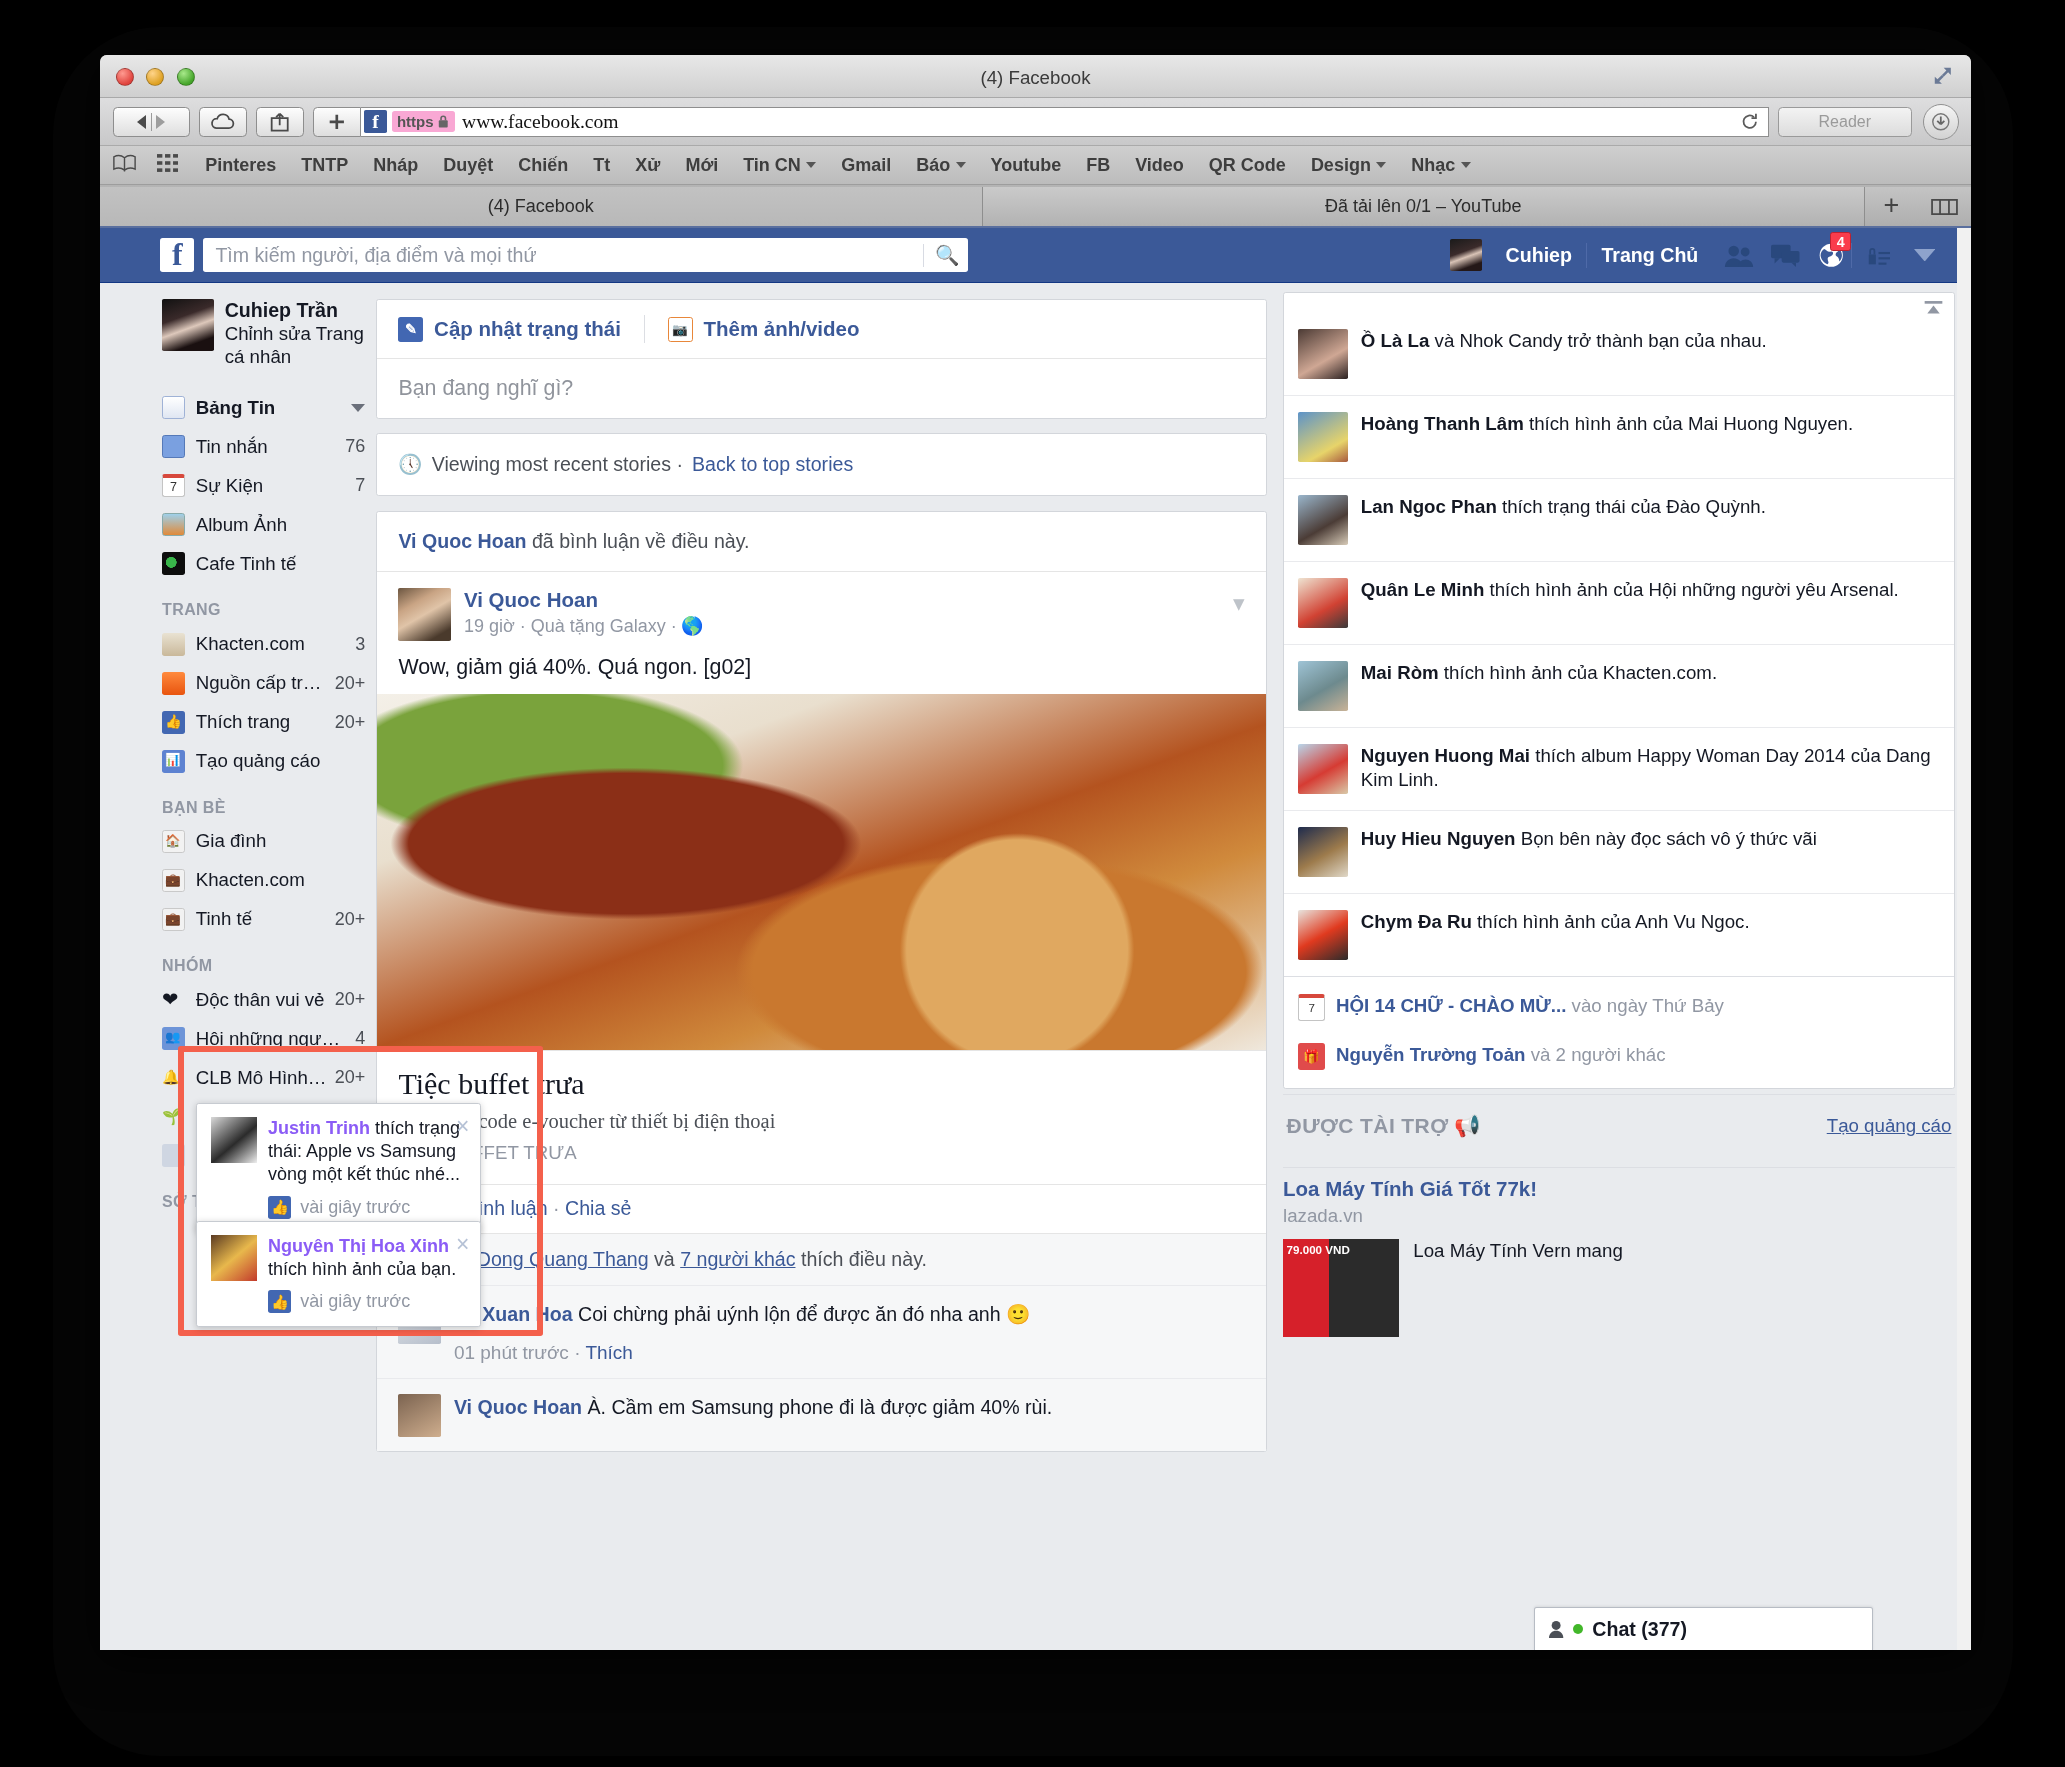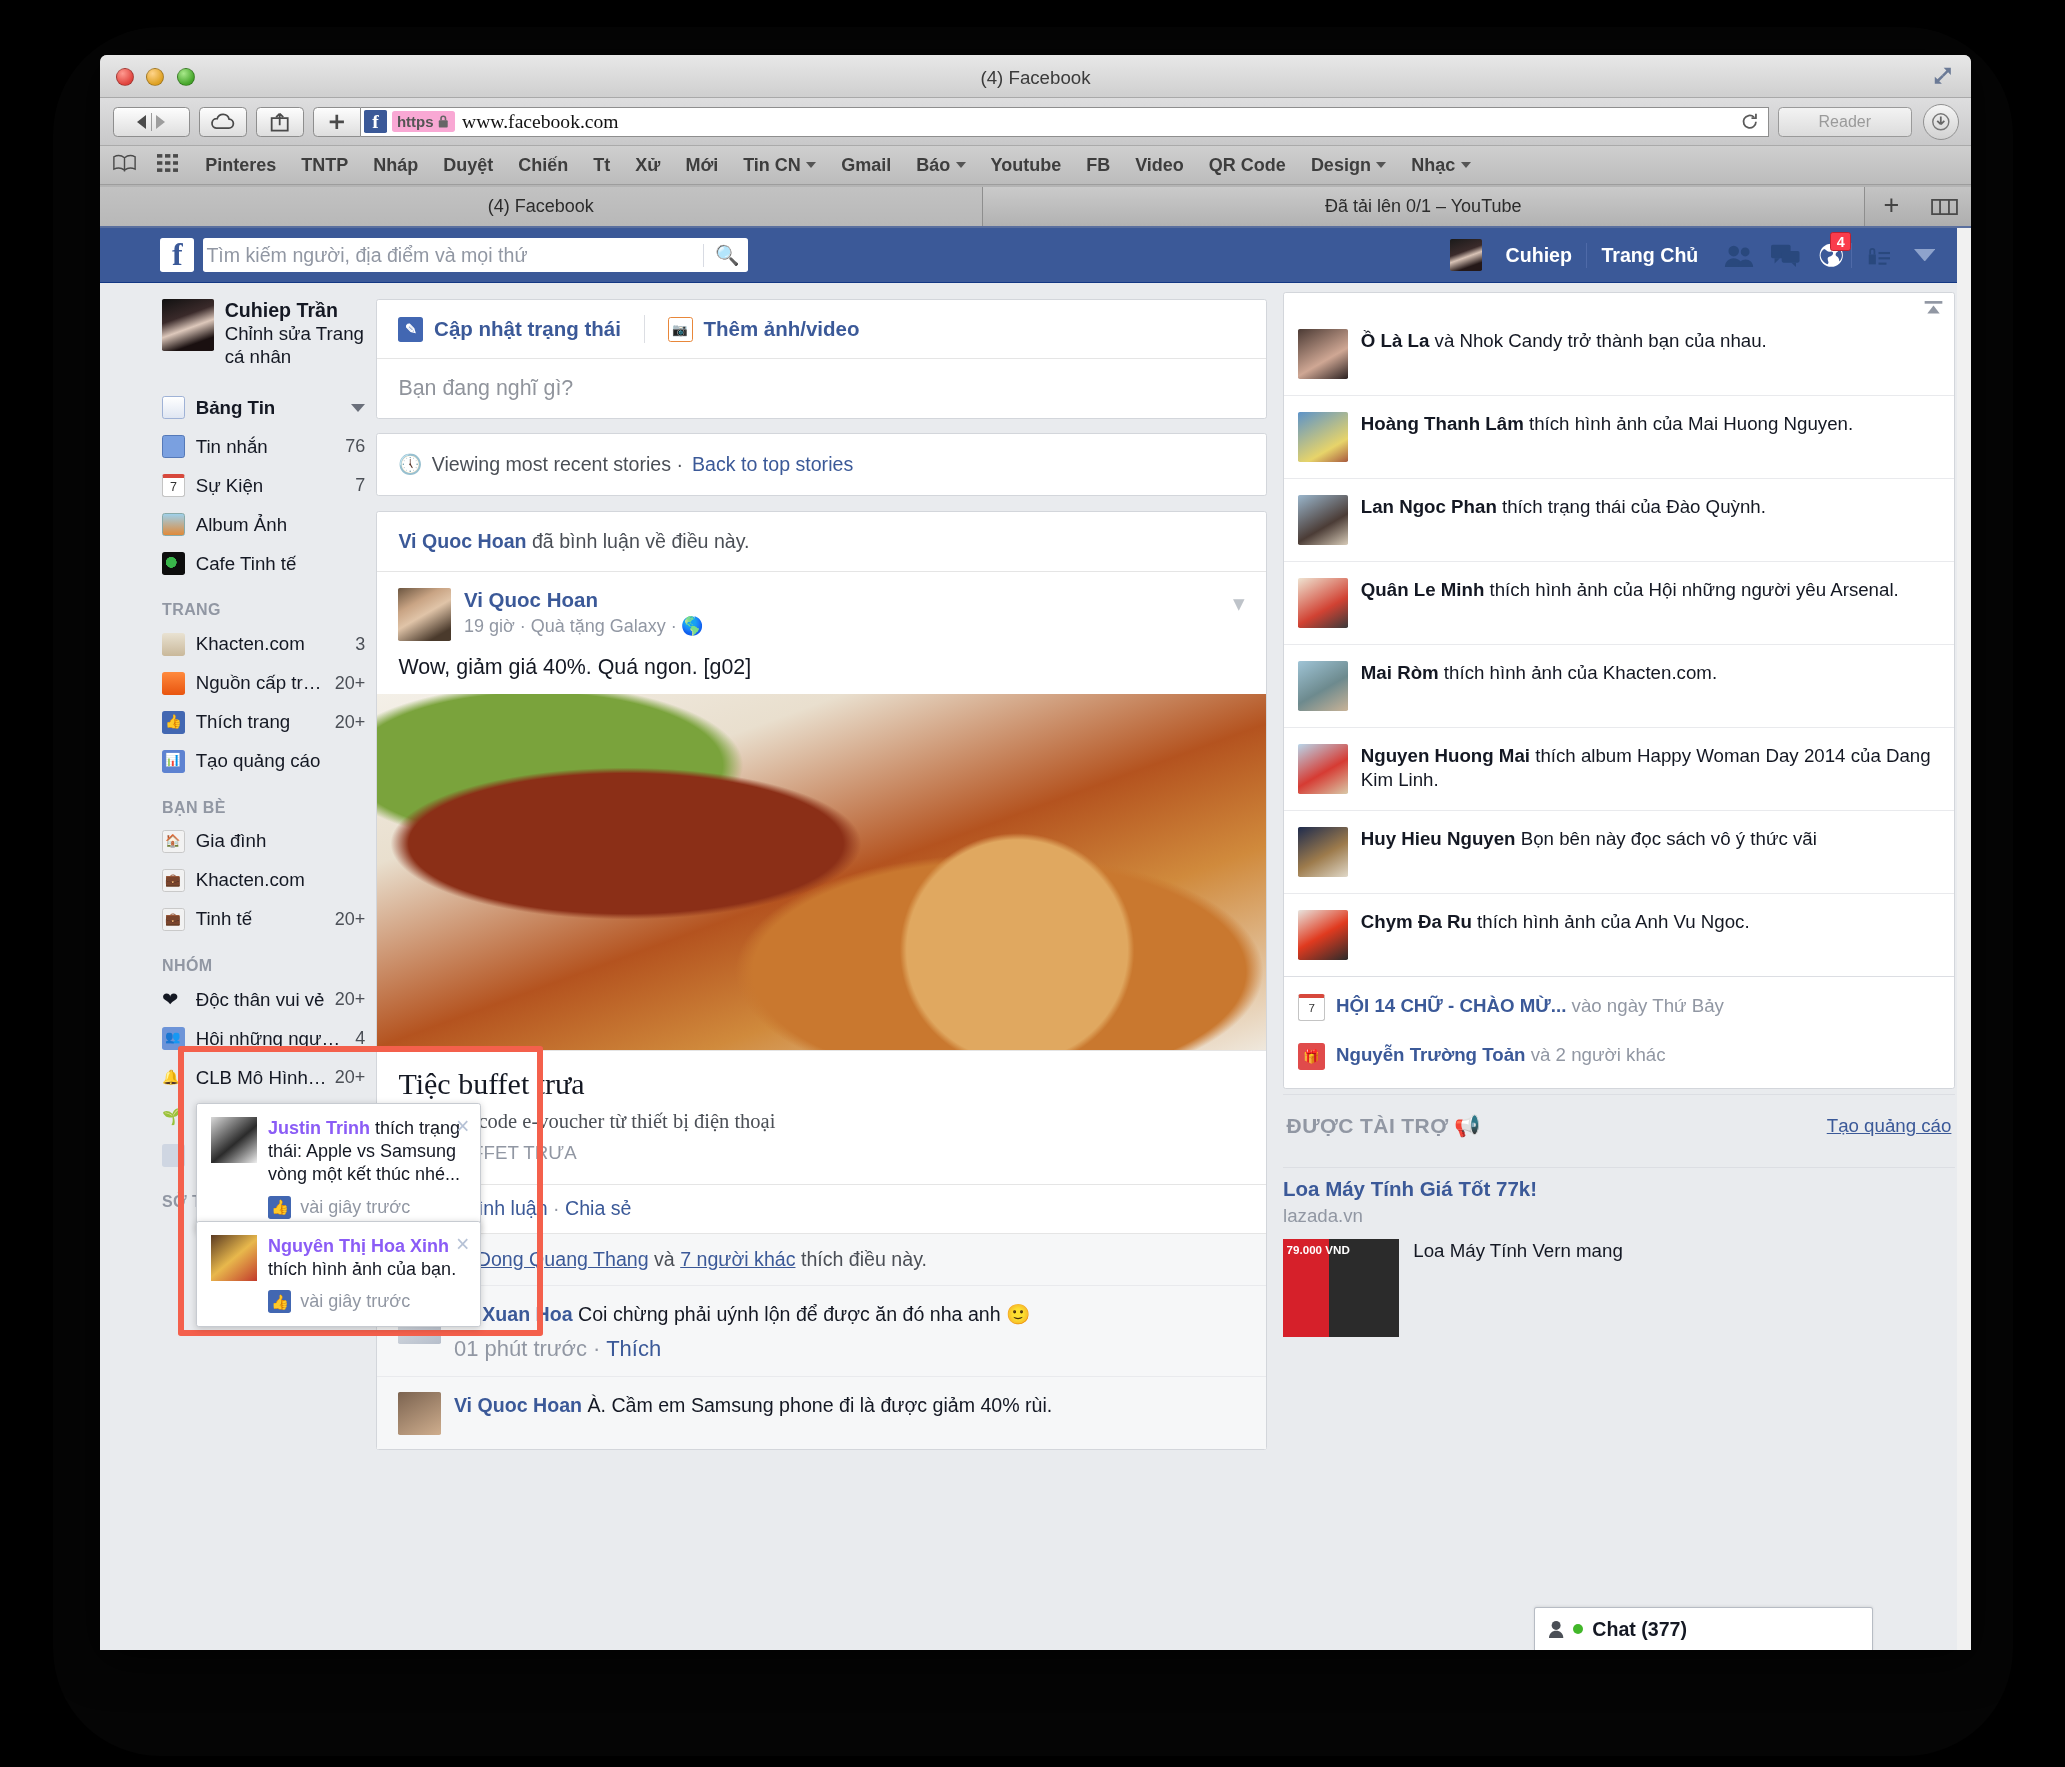--- a/index.html
+++ b/index.html
@@ -167,22 +167,22 @@
     display: flex; align-items: center; padding: 0 21.4px;
     position: relative;
   }
   #fb-logo {
     width: 34px; height: 34px; background: #fff; color: #3b5998;
     font-family: "Liberation Serif", serif; font-weight: bold; font-size: 32px;
     line-height: 32px; text-align: center; border-radius: 2.7px; margin-right: 9px;
     margin-left: 39px;
   }
   #fb-search {
-    width: 545px; height: 34px; background: #fff; border-radius: 2.7px;
-    display: flex; align-items: center; padding: 0 3px;
+    width: 765px; height: 34px; background: #fff; border-radius: 2.7px;
+    display: flex; align-items: center; padding: 0 12px;
     position: relative;
   }
   #fb-search-placeholder { font-size: 19.6px; color: #9197a3; }
   #fb-search-icon { position: absolute; right: 9px; color: #9197a3; font-size: 19.6px;
                     border-left: 0.9px solid #d8dbe3; padding-left: 10.7px; height: 23px; line-height: 23px;}
   #fbbar-right { position: absolute; right: 27px; display: flex; align-items: center; gap: 0; }
   #me-avatar { width: 32px; height: 32px; border-radius: 1.8px; margin-right: 9px;
                background: linear-gradient(160deg,#1a1a1a 0%,#3b2b2b 40%,#d8c3b6 55%,#241818 80%); }
   .fb-link { color: #fff; font-size: 19.6px; font-weight: bold; padding: 0 14.3px; white-space: nowrap; }
   #fbbar-right .divider { width:0.9px; height:25px; background:#4f6aa8; }
@@ -245,21 +245,21 @@
   #link-desc { font-family:"Liberation Serif",serif; font-size: 20.5px; color:#4b4f56; margin-top:9px;}
   #link-host { font-size: 18.7px; color:#9197a3; margin-top:9px; text-transform: uppercase;}
   #post-actions { border-top:0.9px solid #e5e5e5; padding: 12.5px 21.4px; font-size:19.6px; color:#9197a3;}
   #post-actions a { color:#3b5998; text-decoration:none; }
   #likes-row { background:#f6f7f8; border-top:0.9px solid #e5e5e5; padding: 14.3px 21.4px; font-size:19.6px; color:#4b4f56;}
   #likes-row b, #likes-row a { color:#3b5998; font-weight:normal;}
   .comment { background:#f6f7f8; border-top:0.9px solid #e9eaed; padding:14.3px 21.4px; display:flex; gap:12.5px; }
   .cmt-avatar { width: 43px; height: 43px; flex-shrink: 0; border-radius:1.8px; }
   .cmt-body { font-size: 19.6px; color:#141823; line-height:1.35; }
   .cmt-body b { color:#3b5998; }
-  .cmt-sub { font-size:22px; color:#9197a3; margin-top:9px;}
+  .cmt-sub { font-size:19px; color:#9197a3; margin-top:15px;}
   .cmt-sub a { color:#3b5998; text-decoration:none;}
 
   
   #rightcol { flex:1; padding: 9px 16px 0 16px; }
   #ticker { background:#fff; border:0.9px solid #d3d6db; border-radius:2.7px; position: relative;}
   #ticker-collapse { position:absolute; right:9px; top:7.1px; color:#9197a3; }
   .tick { display:flex; gap:12.5px; padding: 16px 14.3px; border-bottom:0.9px solid #e9eaed;}
   .tick-img { width: 50px; height: 50px; flex-shrink:0; border-radius:1.8px;}
   .tick-txt { font-size:18.7px; line-height:1.32; color:#141823;}
   .tick-txt b { color:#141823; }

